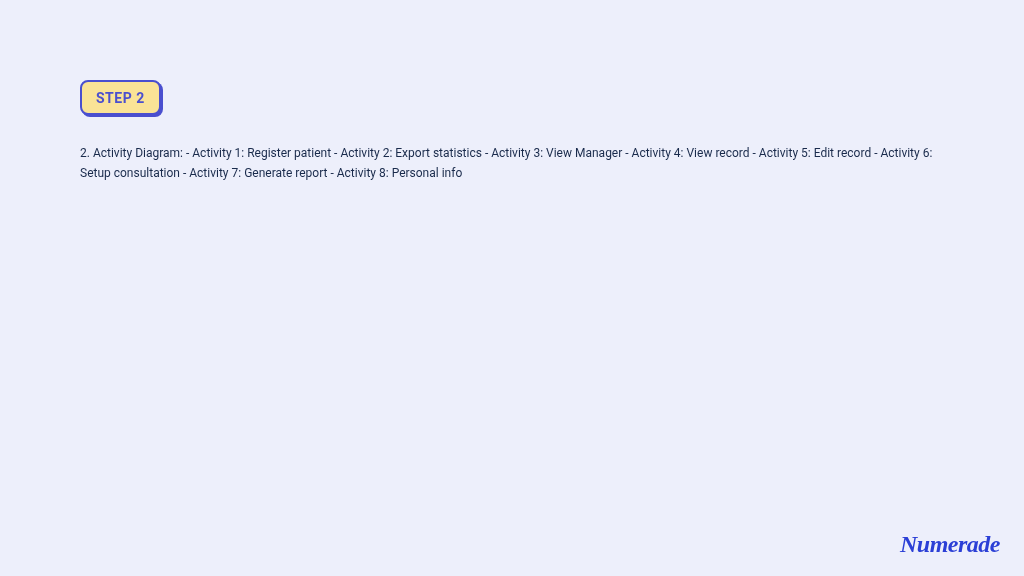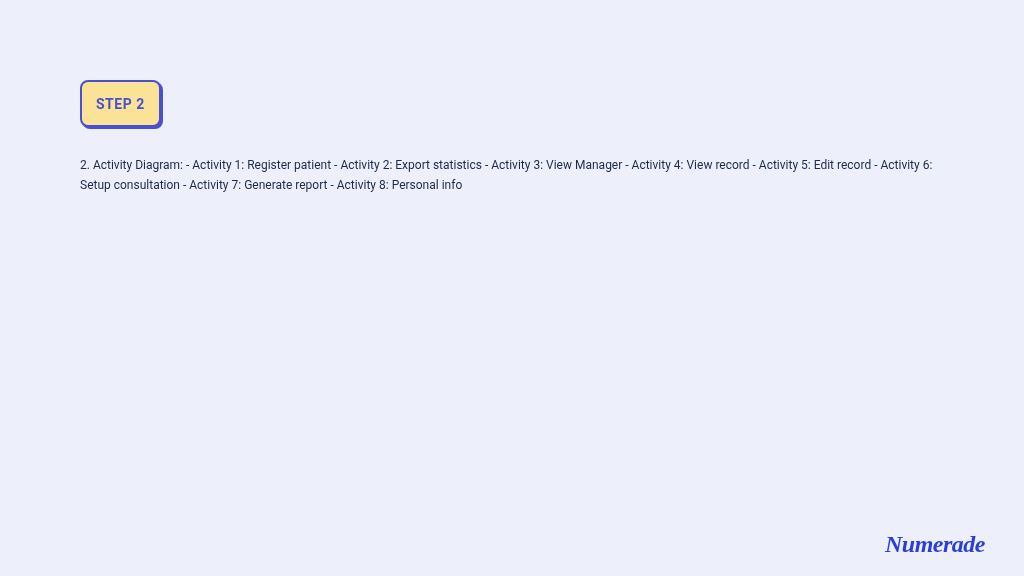--- a/index.html
+++ b/index.html
@@ -16,40 +16,40 @@
       overflow: hidden;
     }
     .content {
       padding: 80px 80px 0 80px;
     }
     .step-badge {
       display: inline-block;
       background-color: #fae396;
       border: 2px solid #4a4fcf;
       border-radius: 8px;
-      padding: 12px 14px;
+      padding: 6px 14px;
       box-shadow: 2px 2px 0 #4a4fcf;
       margin-bottom: 28px;
     }
     .step-badge-text {
       color: #4a4fcf;
       font-weight: 700;
       font-size: 14px;
       letter-spacing: 0.5px;
     }
     .body-text {
       color: #1a2b4c;
       font-size: 12px;
       line-height: 1.7;
       font-weight: 400;
     }
     .logo {
       position: absolute;
       bottom: 18px;
-      right: 39px;
+      right: 24px;
       color: #2b3fd6;
       font-weight: 700;
       font-size: 24px;
       font-style: italic;
       font-family: Georgia, 'Times New Roman', serif;
       letter-spacing: -0.5px;
     }
   </style>
 </head>
 <body>

